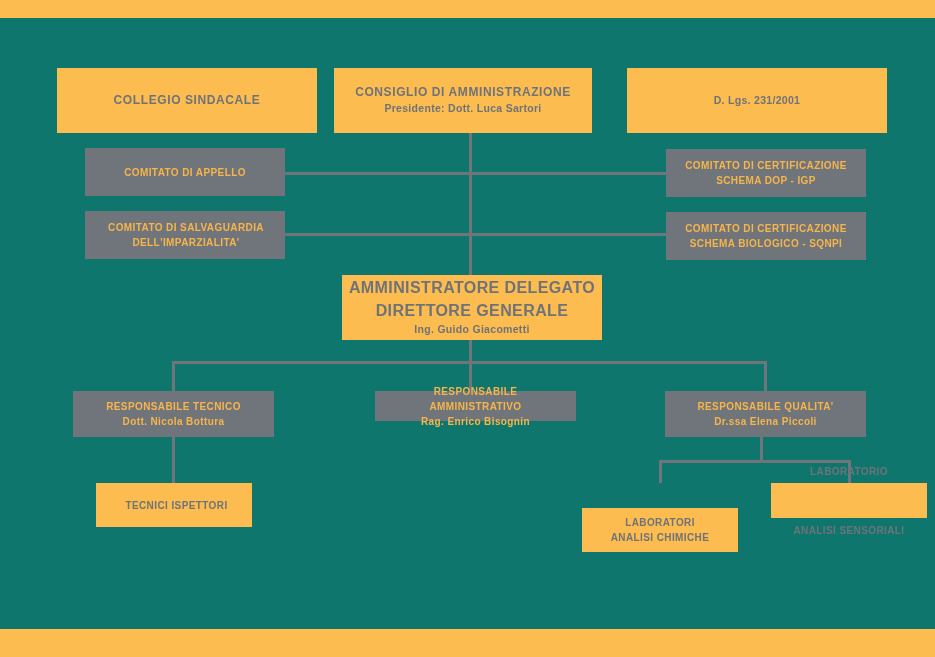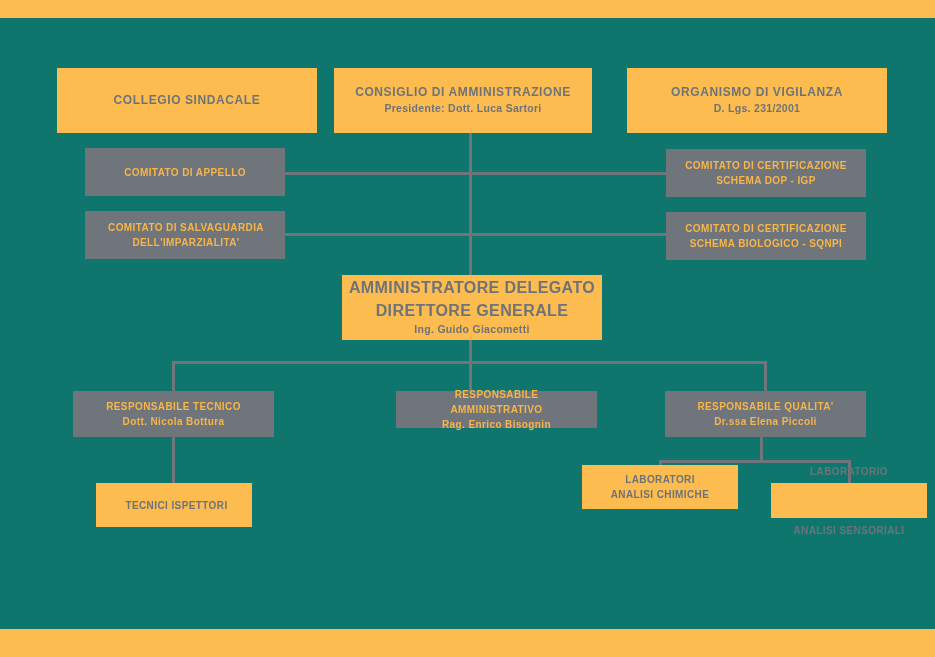--- a/index.html
+++ b/index.html
@@ -27,24 +27,24 @@
   
   #node-collegio{left:57px;top:68px;width:260px;height:65px;}
   #node-consiglio{left:334px;top:68px;width:258px;height:65px;}
   #node-vigilanza{left:627px;top:68px;width:260px;height:65px;}
   #node-appello{left:85px;top:148px;width:200px;height:48px;}
   #node-cert-dop{left:666px;top:149px;width:200px;height:48px;}
   #node-salvaguardia{left:85px;top:211px;width:200px;height:48px;padding-left:8px;}
   #node-cert-bio{left:666px;top:212px;width:200px;height:48px;}
   #node-ad-dg{left:342px;top:275px;width:260px;height:65px;}
   #node-resp-tecnico{left:73px;top:391px;width:201px;height:46px;}
-  #node-resp-amministrativo{left:375px;top:391px;width:201px;height:37px;margin-left:21px;}
+  #node-resp-amministrativo{left:375px;top:391px;width:201px;height:30px;}
   #node-resp-qualita{left:665px;top:391px;width:201px;height:46px;}
   #node-tecnici{left:96px;top:483px;width:156px;height:44px;padding-left:11px;}
-  #node-lab-chimiche{left:582px;top:465px;width:156px;height:44px;}
+  #node-lab-chimiche{left:582px;top:508px;width:156px;height:44px;}
   #node-lab-sensoriali{left:771px;top:483px;width:156px;height:35px;gap:44px;}
 
   
   #ln-consiglio-down{left:469px;top:133px;width:3px;height:143px;}
   #ln-row1-h{left:285px;top:172px;width:381px;height:3px;}
   #ln-row2-h{left:285px;top:233px;width:381px;height:3px;}
   #ln-ad-down{left:469px;top:340px;width:3px;height:52px;}
   #ln-resp-h{left:172px;top:361px;width:595px;height:3px;}
   #ln-resp-tec-drop{left:172px;top:361px;width:3px;height:30px;}
   #ln-resp-qual-drop{left:764px;top:361px;width:3px;height:30px;}
@@ -78,21 +78,20 @@
   <div id="node-collegio" class="node orange">
     <div class="t1">COLLEGIO SINDACALE</div>
   </div>
 
   <div id="node-consiglio" class="node orange">
     <div class="t1">CONSIGLIO DI AMMINISTRAZIONE</div>
     <div class="person">Presidente: Dott. Luca Sartori</div>
   </div>
 
   <div id="node-vigilanza" class="node orange">
-    <div class="t1">ORGANISMO DI VIGILANZA</div>
     <div class="person">D. Lgs. 231/2001</div>
   </div>
 
   <div id="node-appello" class="node gray">
     <div class="s1">COMITATO DI APPELLO</div>
   </div>
 
   <div id="node-cert-dop" class="node gray">
     <div class="s1">COMITATO DI CERTIFICAZIONE</div>
     <div class="s1">SCHEMA DOP - IGP</div>

